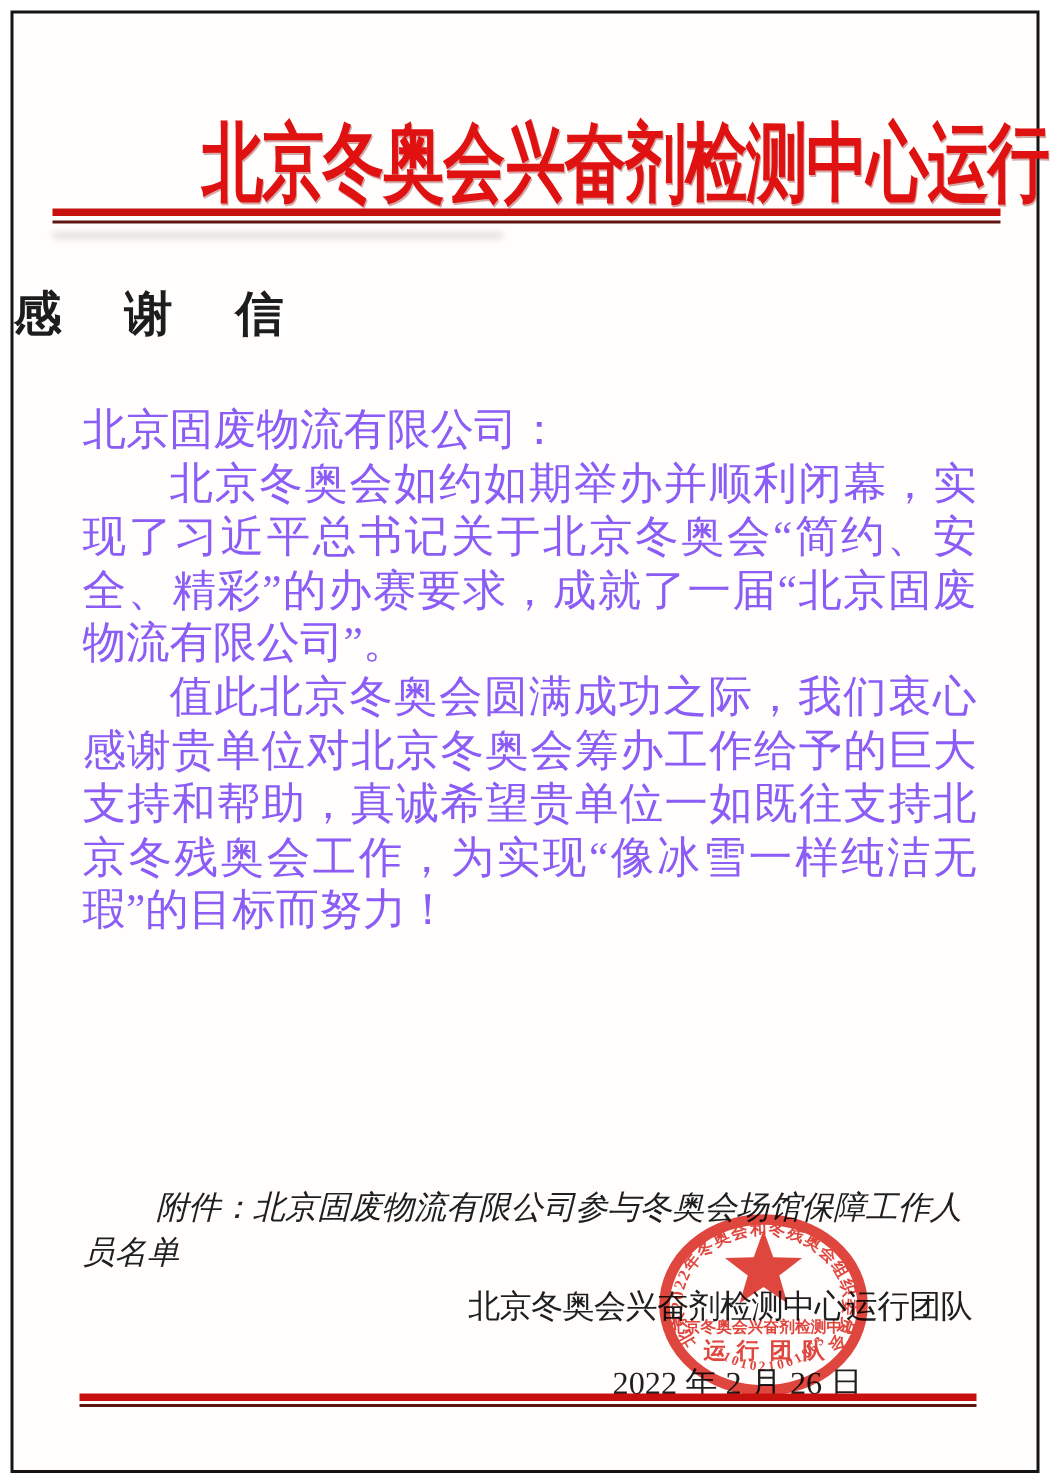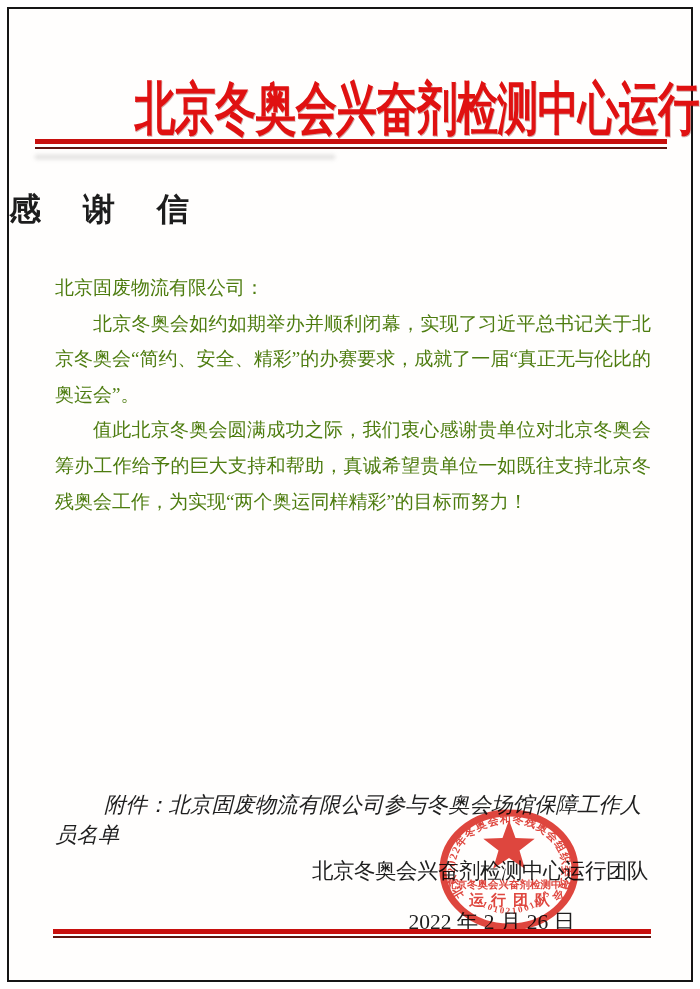--- a/index.html
+++ b/index.html
@@ -14,22 +14,22 @@
     text-shadow:1px 1px 0 rgba(130,10,5,.35);}
   .rule-thick{position:absolute;height:5px;background:#c8100e;}
   .rule-thin{position:absolute;height:2px;background:#5e1410;}
   .rule-smudge{position:absolute;height:4px;background:rgba(120,120,120,.25);filter:blur(2px);}
 
   
   .letter-title{position:absolute;left:0;top:179px;width:100%;text-align:left;}
   .letter-title span{font-size:32px;font-weight:bold;color:#1d1d1d;letter-spacing:42px;margin-right:-42px;}
 
   
-  .body-block{position:absolute;left:46px;top:261px;width:596px;color:#4d7c0f;
-    font-size:19px;line-height:35.6px;text-align:justify;}
+  .body-block{position:absolute;left:46px;top:261px;width:596px;color:#8b5cf6;
+    font-size:29px;line-height:35.6px;text-align:justify;}
   .body-block p{margin:0;}
   .body-block p.indent{text-indent:2em;}
 
   .attachment{position:absolute;left:46px;top:781px;width:596px;color:#1f1f1f;
     font-size:21.5px;line-height:30px;text-indent:49px;font-style:italic;}
 
   .signature{position:absolute;right:43px;top:847px;color:#1f1f1f;font-size:21.5px;letter-spacing:-0.5px;}
   .date{position:absolute;right:116px;top:898px;color:#1f1f1f;font-size:21.5px;}
 
   
@@ -49,22 +49,22 @@
     <div class="rule-thick" style="left:26px;top:130px;width:632px;"></div>
     <div class="rule-thin" style="left:26px;top:138px;width:632px;"></div>
     <div class="rule-smudge" style="left:26px;top:146px;width:300px;"></div>
 
     <div class="letter-title">
       <span>感谢信</span>
     </div>
 
     <div class="body-block">
       <p>北京固废物流有限公司：</p>
-      <p class="indent">北京冬奥会如约如期举办并顺利闭幕，实现了习近平总书记关于北京冬奥会“简约、安全、精彩”的办赛要求，成就了一届“真正无与伦比的奥运会”。</p>
-      <p class="indent">值此北京冬奥会圆满成功之际，我们衷心感谢贵单位对北京冬奥会筹办工作给予的巨大支持和帮助，真诚希望贵单位一如既往支持北京冬残奥会工作，为实现“两个奥运同样精彩”的目标而努力！</p>
+      <p class="indent">北京冬奥会如约如期举办并顺利闭幕，实现了习近平总书记关于北京冬奥会“简约、安全、精彩”的办赛要求，成就了一届“北京固废物流有限公司”。</p>
+      <p class="indent">值此北京冬奥会圆满成功之际，我们衷心感谢贵单位对北京冬奥会筹办工作给予的巨大支持和帮助，真诚希望贵单位一如既往支持北京冬残奥会工作，为实现“像冰雪一样纯洁无瑕”的目标而努力！</p>
     </div>
 
     <div class="attachment">附件：北京固废物流有限公司参与冬奥会场馆保障工作人员名单</div>
 
     <div class="signature">北京冬奥会兴奋剂检测中心运行团队</div>
     <div class="date">2022 年 2 月 26 日</div>
 
     <svg class="seal" viewBox="0 0 164 136">
       <ellipse cx="82" cy="66" rx="66" ry="57" fill="none" stroke="#d9251c" stroke-width="7"></ellipse>
       <defs>

